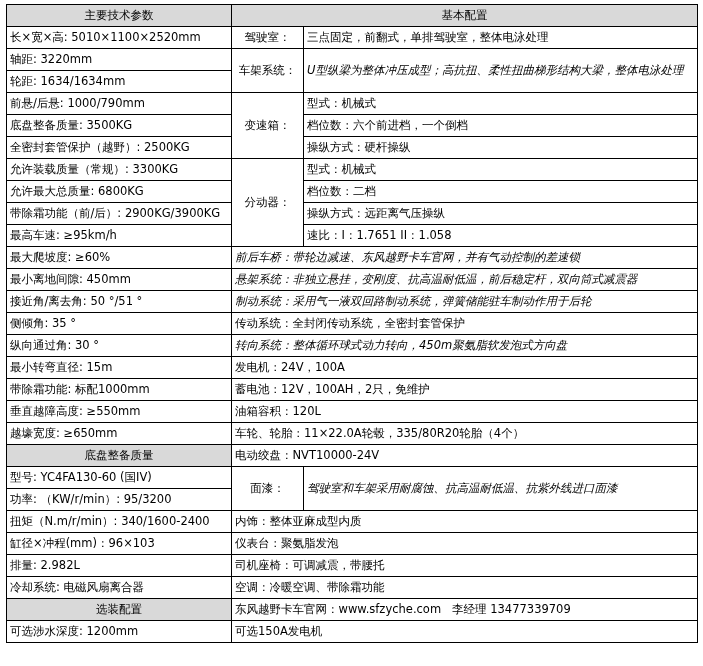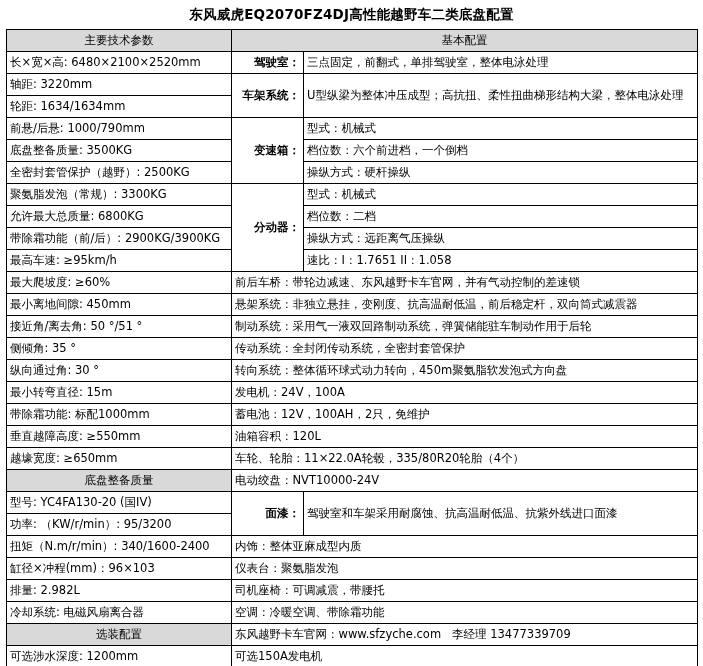--- a/index.html
+++ b/index.html
@@ -33,46 +33,45 @@
     height:19px;
     overflow:hidden;
     white-space:nowrap;
   }
   .hdr{
     text-align:center;
     font-weight:normal;
     background:#d9d9d9;
     font-size:12.5px;
   }
-  .lbl{text-align:right;font-weight:bold;}
-  .small{font-size:10.5px;}
+  .lbl{text-align:center;font-weight:normal;}
+  .small{font-size:10.5px;font-style:italic;}
   .leftcell{padding-left:5px;}
 </style>
 </head>
 <body>
 
 <div class="page">
 
-  <div class="title">东风威虎EQ2070FZ4DJ高性能越野车二类底盘配置</div>
 
   <table class="grid">
     <colgroup>
       <col style="width:225px">
       <col style="width:72px">
       <col style="width:394px">
     </colgroup>
     <tbody>
 
       <tr>
         <td class="hdr">主要技术参数</td>
         <td class="hdr" colspan="2">基本配置</td>
       </tr>
 
       <tr>
-        <td class="leftcell">长×宽×高: 6480×2100×2520mm</td>
+        <td class="leftcell">长×宽×高: 5010×1100×2520mm</td>
         <td class="lbl">驾驶室：</td>
         <td class="leftcell">三点固定，前翻式，单排驾驶室，整体电泳处理</td>
       </tr>
 
       <tr>
         <td class="leftcell">轴距: 3220mm</td>
         <td class="lbl" rowspan="2">车架系统：</td>
         <td class="leftcell small" rowspan="2">U型纵梁为整体冲压成型；高抗扭、柔性扭曲梯形结构大梁，整体电泳处理</td>
       </tr>
 
@@ -88,21 +87,21 @@
       <tr>
         <td class="leftcell">底盘整备质量: 3500KG</td>
         <td class="leftcell">档位数：六个前进档，一个倒档</td>
       </tr>
       <tr>
         <td class="leftcell">全密封套管保护（越野）: 2500KG</td>
         <td class="leftcell">操纵方式：硬杆操纵</td>
       </tr>
 
       <tr>
-        <td class="leftcell">聚氨脂发泡（常规）: 3300KG</td>
+        <td class="leftcell">允许装载质量（常规）: 3300KG</td>
         <td class="lbl" rowspan="4">分动器：</td>
         <td class="leftcell">型式：机械式</td>
       </tr>
       <tr>
         <td class="leftcell">允许最大总质量: 6800KG</td>
         <td class="leftcell">档位数：二档</td>
       </tr>
       <tr>
         <td class="leftcell">带除霜功能（前/后）: 2900KG/3900KG</td>
         <td class="leftcell">操纵方式：远距离气压操纵</td>
@@ -147,21 +146,21 @@
       <tr>
         <td class="leftcell">越壕宽度: ≥650mm</td>
         <td class="leftcell" colspan="2">车轮、轮胎：11×22.0A轮毂，335/80R20轮胎（4个）</td>
       </tr>
 
       <tr>
         <td class="hdr">底盘整备质量</td>
         <td class="leftcell" colspan="2">电动绞盘：NVT10000-24V</td>
       </tr>
       <tr>
-        <td class="leftcell">型号: YC4FA130-20 (国IV)</td>
+        <td class="leftcell">型号: YC4FA130-60 (国IV)</td>
         <td class="lbl" rowspan="2">面漆：</td>
         <td class="leftcell small" rowspan="2">驾驶室和车架采用耐腐蚀、抗高温耐低温、抗紫外线进口面漆</td>
       </tr>
       <tr>
         <td class="leftcell">功率: （KW/r/min）: 95/3200</td>
       </tr>
       <tr>
         <td class="leftcell">扭矩（N.m/r/min）: 340/1600-2400</td>
         <td class="leftcell" colspan="2">内饰：整体亚麻成型内质</td>
       </tr>

